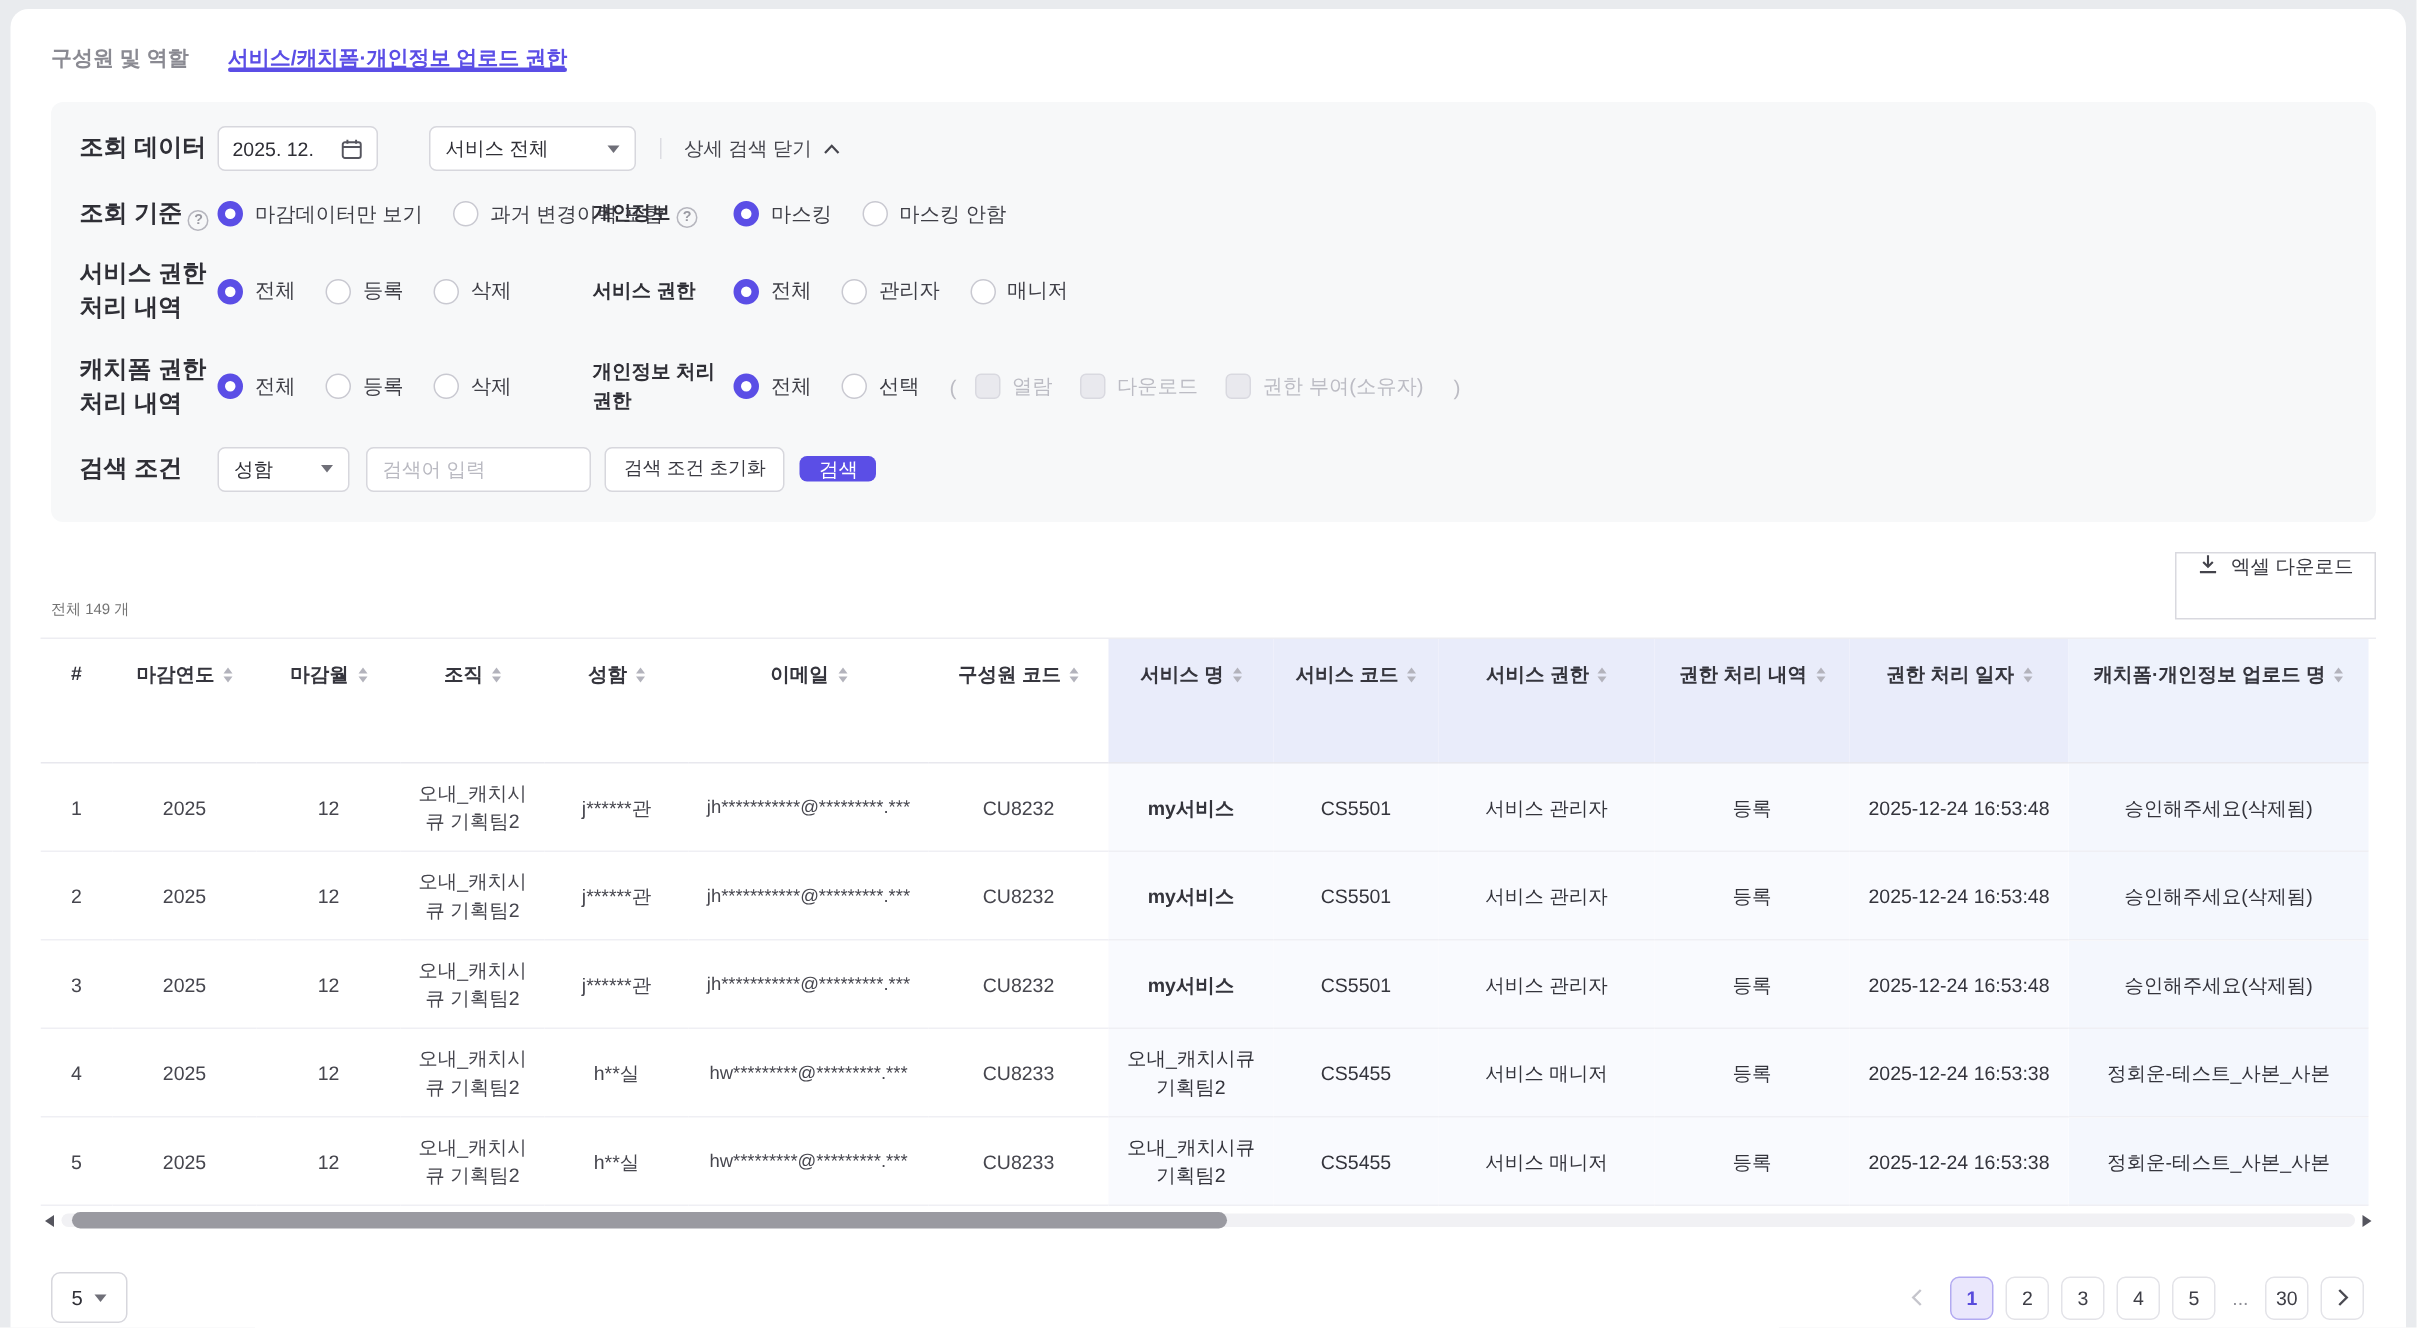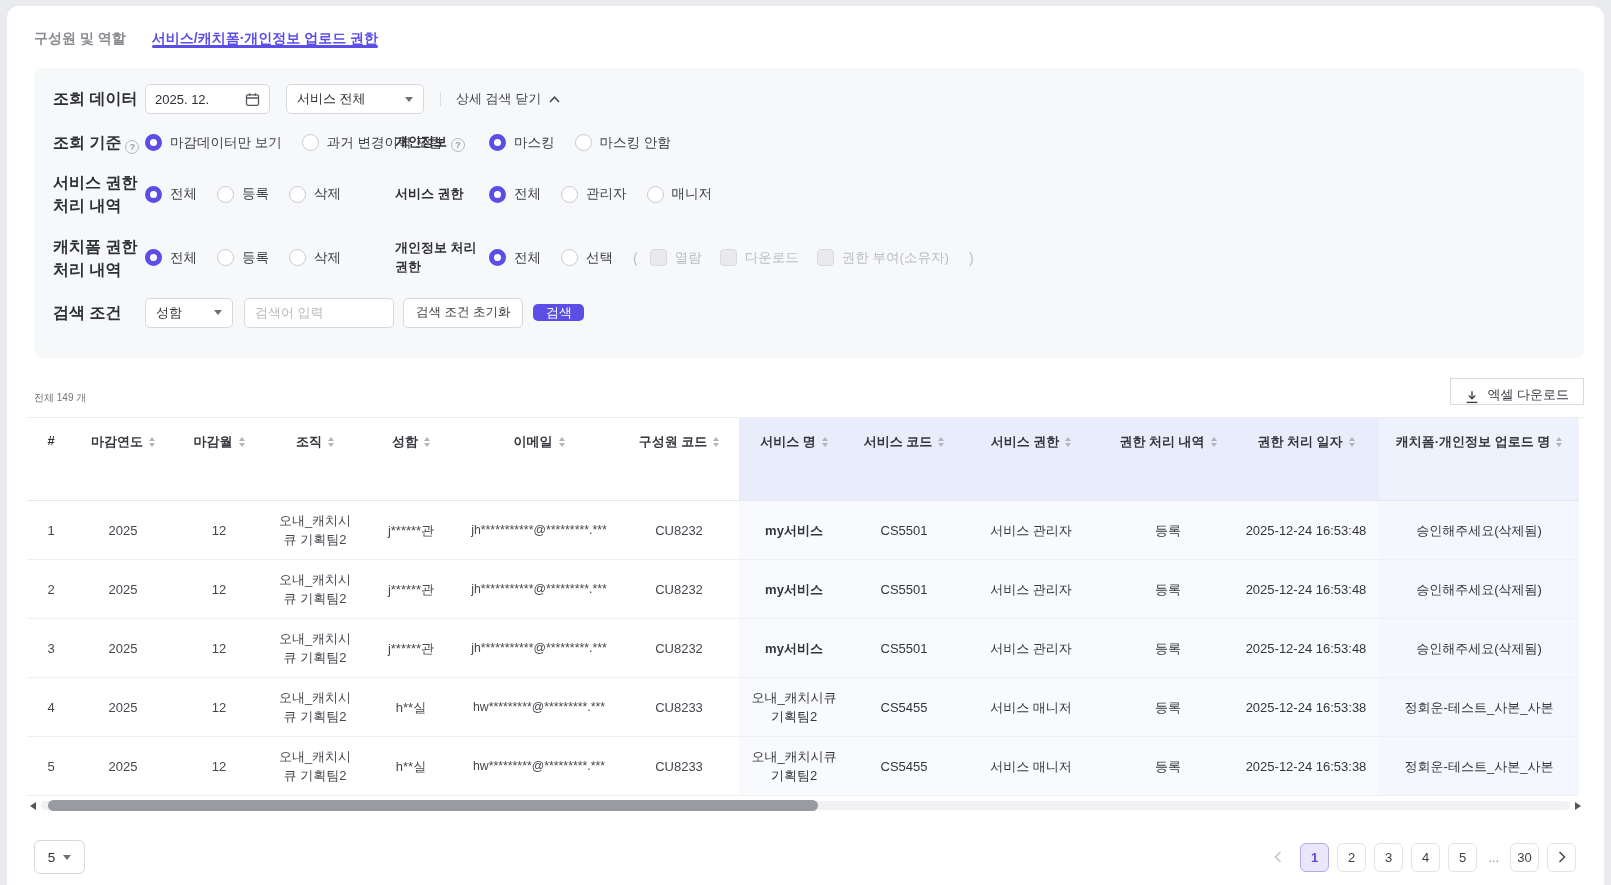--- a/index.html
+++ b/index.html
@@ -29,51 +29,51 @@
   }
   
   .tabs{display:flex;gap:26px;align-items:baseline;padding-left:7px}
   .tab{font-size:14px;font-weight:700;cursor:pointer}
   .tab.inactive{color:#8a8a92}
   .tab.active{color:var(--accent);position:relative;}
   .tab.active::after{content:"";position:absolute;left:0;right:0;bottom:0;height:3px;background:var(--accent);border-radius:2px}
   
   .panel{margin:20px 0 0 7px;background:#f7f8f9;border-radius:8px;padding:16px 19px 18px}
   .frow{display:flex;align-items:center;margin-bottom:17px}
-  .frow:last-child{margin-bottom:12px}
+  .frow:last-child{margin-bottom:2px}
   .f-label{width:92px;flex:none;font-weight:700;font-size:16px;color:#2f2f36;line-height:1.45}
   .f-label2{width:94px;flex:none;font-weight:700;font-size:13px;color:#2f2f36;line-height:1.45}
   .group1{width:250px;flex:none;display:flex;align-items:center}
   .help{display:inline-flex;align-items:center;justify-content:center;width:14px;height:14px;border:1px solid #b6b6be;border-radius:50%;color:#9a9aa2;font-size:9.5px;margin-left:4px;vertical-align:-2px}
   .help::after{content:"?"}
   .lblwrap{display:flex;align-items:flex-end}
   
   .radio{display:inline-flex;align-items:center;gap:8px;margin-right:20px;cursor:pointer;font-size:13.5px;color:#3e3e46;white-space:nowrap}
   .rdot{width:17px;height:17px;border-radius:50%;border:1.5px solid #c9c9d1;background:#fff;flex:none}
   .radio.checked .rdot{border:5px solid var(--accent)}
   .checkbox{display:inline-flex;align-items:center;gap:8px;margin-right:18px;font-size:13.5px;color:var(--disabled);white-space:nowrap}
   .cbx{width:17px;height:17px;border-radius:4px;background:#e9e9ee;border:1px solid #d9d9e0;flex:none}
   .paren{color:#bcbcc4;font-size:14px;margin-right:12px}
   .paren.close{margin:0 0 0 2px}
   
-  .date-input{width:125px;height:30px;border:1px solid var(--border);border-radius:5px;background:#fff;display:flex;align-items:center;justify-content:space-between;padding:0 9px;font-size:13px;color:#2f2f36;cursor:pointer}
+  .date-input{width:107px;height:30px;border:1px solid var(--border);border-radius:5px;background:#fff;display:flex;align-items:center;justify-content:space-between;padding:0 9px;font-size:13px;color:#2f2f36;cursor:pointer}
   .select{height:30px;border:1px solid var(--border);border-radius:5px;background:#fff;display:flex;align-items:center;justify-content:space-between;padding:0 10px;font-size:13px;color:#2f2f36;cursor:pointer}
-  .select.svc{width:138px;margin-left:16px}
+  .select.svc{width:138px;margin-left:34px}
   .select.field{width:88px}
   .caret{width:0;height:0;border-left:4.5px solid transparent;border-right:4.5px solid transparent;border-top:5.5px solid #6f6f78}
   .vdiv{width:1px;height:14px;background:#dcdce2;margin:0 15px 0 16px}
   .toggle{display:inline-flex;align-items:center;gap:8px;color:#45454d;font-size:13px;cursor:pointer}
   .text-input{width:150px;height:30px;border:1px solid var(--border);border-radius:5px;padding:0 10px;font-size:13px;color:#2f2f36;margin-left:11px;outline:none;background:#fff}
   .text-input::placeholder{color:#b9b9c1}
   .btn-reset{height:30px;padding:0 12px;background:#fff;border:1px solid var(--border);border-radius:5px;font-size:12.5px;color:#3a3a42;margin-left:9px;cursor:pointer;font-family:inherit}
   .btn-search{height:17px;width:51px;background:var(--accent);color:#fff;border:none;border-radius:5px;font-size:13px;margin-left:10px;cursor:pointer;font-family:inherit;font-weight:500}
   
   .summary{display:flex;justify-content:space-between;align-items:flex-end;margin:20px 0 12px 1px}
   .total{font-size:10px;color:#737373;padding-left:6px}
-  .btn-excel{height:27px;display:inline-flex;align-items:flex-end;gap:8px;padding:0 14px;background:#fff;border:1px solid #d9d9df;border-radius:0;font-size:13px;color:#3a3a42;cursor:pointer;font-family:inherit}
+  .btn-excel{height:45px;display:inline-flex;align-items:flex-start;gap:8px;padding:0 14px;background:#fff;border:1px solid #d9d9df;border-radius:0;font-size:13px;color:#3a3a42;cursor:pointer;font-family:inherit}
   
   .table-viewport{overflow:hidden;width:100%;border-top:1px solid #ededf2}
   table{border-collapse:collapse;table-layout:fixed;width:1552px}
   thead th{height:83px;vertical-align:top;padding-top:15px;font-size:13px;font-weight:700;color:#35353d;border-bottom:1px solid #e8e8ee;background:#fff}
   th.hl{background:var(--hl-head)}
   th.hl2{background:var(--hl-head2)}
   .thc{display:flex;align-items:center;justify-content:center;white-space:nowrap}
   .sort{display:inline-flex;flex-direction:column;gap:2px;margin-left:6px;cursor:pointer}
   .sort i{display:block;width:0;height:0;border-left:3.5px solid transparent;border-right:3.5px solid transparent}
   .sort .up{border-bottom:4px solid #b3b3bc}

